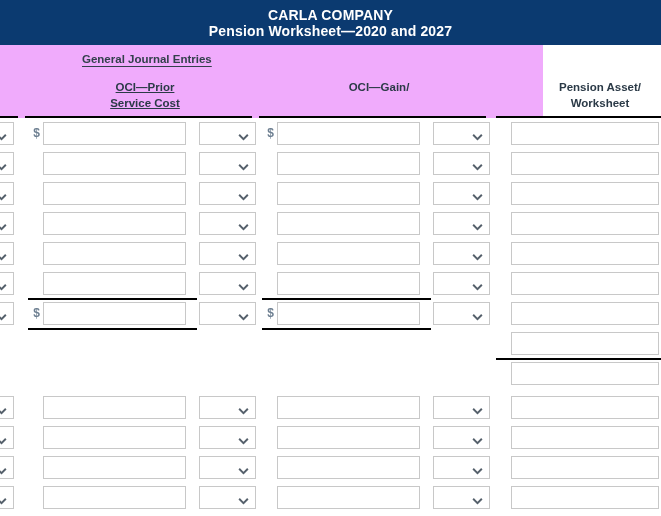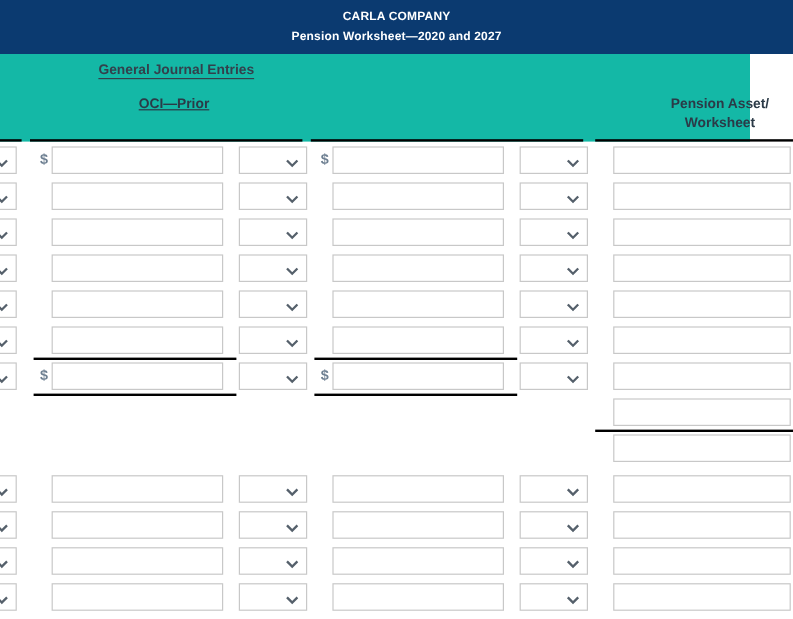--- a/index.html
+++ b/index.html
@@ -24,34 +24,34 @@
     top: 0;
     width: 661px;
     height: 45px;
     background: #0b3a70;
     color: #ffffff;
     text-align: center;
     box-sizing: border-box;
     padding-top: 7px;
   }
   .title-line {
-    font-size: 10px;
+    font-size: 14px;
     font-weight: bold;
     line-height: 16px;
     letter-spacing: 0.15px;
   }
 
   
   .header-band {
     position: absolute;
     left: 0;
     top: 45px;
-    width: 625px;
+    width: 543px;
     height: 73px;
-    background: #14b8a6;
+    background: #f0abfc;
   }
   .gje-label {
     position: absolute;
     left: 82px;
     top: 8px;
     font-size: 11.5px;
     font-weight: bold;
     color: #33404c;
     text-decoration: underline;
     text-underline-offset: 3px;
@@ -162,23 +162,25 @@
 <div class="title-band">
   <div class="title-line">CARLA COMPANY</div>
   <div class="title-line">Pension Worksheet—2020 and 2027</div>
 </div>
 
 <div class="header-band">
   <div class="gje-label">General Journal Entries</div>
 
   <div class="col-head psc">
     <div>OCI—Prior</div>
+    <div>Service Cost</div>
   </div>
 
   <div class="col-head gl">
+    <div>OCI—Gain/</div>
   </div>
 
   <div class="col-head pal">
     <div>Pension Asset/</div>
     <div>Worksheet</div>
   </div>
 </div>
 
 <div class="head-rule r1"></div>
 <div class="head-rule r2"></div>

